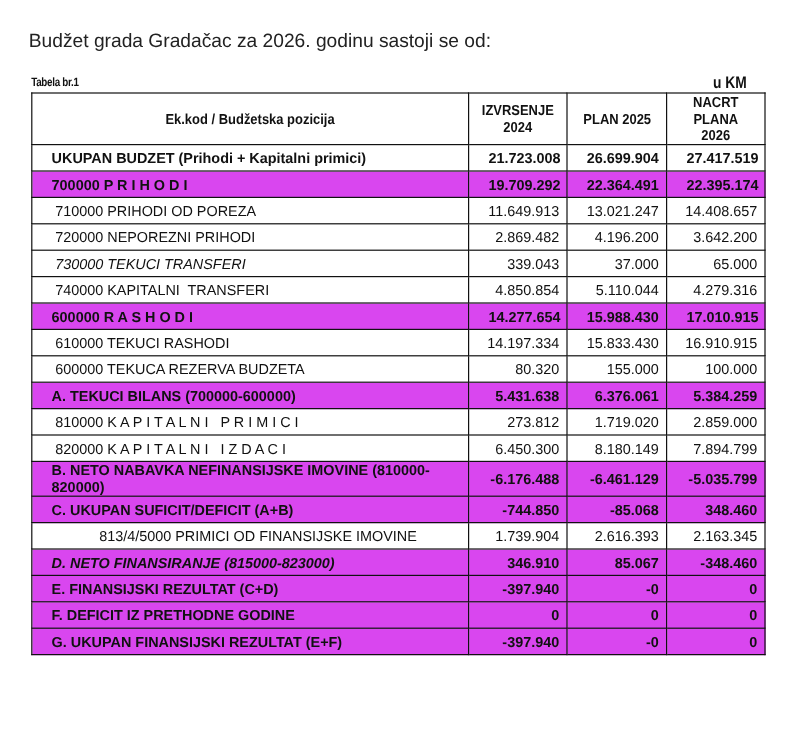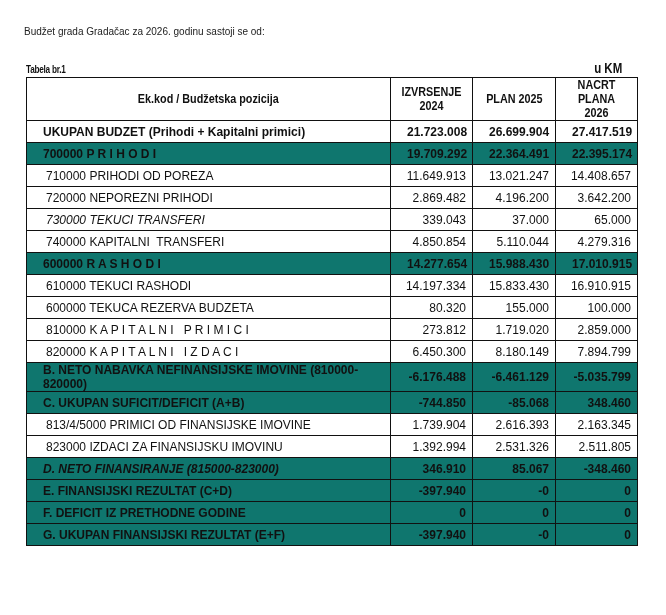--- a/index.html
+++ b/index.html
@@ -12,21 +12,21 @@
       height: 615px;
       position: relative;
       font-family: "Liberation Sans", sans-serif;
       color: #111111;
       overflow: hidden;
     }
     .intro {
       position: absolute;
       left: 24px;
       top: 26px;
-      font-size: 10px;
+      font-size: 16px;
       color: #222;
     }
     .caption-row {
       position: absolute;
       left: 26px;
       top: 60px;
       width: 610px;
       height: 16px;
     }
     .caption-left {
@@ -70,21 +70,21 @@
       height: 40px;
       font-size: 12px;
     }
     .hdr-text {
       display: inline-block;
       transform: scaleX(0.9);
     }
     td.label { text-align: left; }
     td.num { text-align: right; padding-right: 5px; }
     tr.bold td { font-weight: bold; padding-left: 16px; }
-    tr.shaded td { background: #0f766e; }
+    tr.shaded td { background: #d946ef; }
     tr.indent td.label { padding-left: 19px; }
     tr.tall td { height: 28px; }
   </style>
 </head>
 <body>
 
 <div class="intro">Budžet grada Gradačac za 2026. godinu sastoji se od:</div>
 
 <div class="caption-row">
   <span class="caption-left">Tabela br.1</span>
@@ -154,20 +154,26 @@
         <td class="num">14.197.334</td>
         <td class="num">15.833.430</td>
         <td class="num">16.910.915</td>
       </tr>
       <tr class="indent">
         <td class="label" style="white-space: pre-wrap;">600000 TEKUCA REZERVA BUDZETA</td>
         <td class="num">80.320</td>
         <td class="num">155.000</td>
         <td class="num">100.000</td>
       </tr>
+      <tr class="bold shaded">
+        <td class="label" style="white-space: pre-wrap;">A. TEKUCI BILANS (700000-600000)</td>
+        <td class="num">5.431.638</td>
+        <td class="num">6.376.061</td>
+        <td class="num">5.384.259</td>
+      </tr>
       <tr class="indent">
         <td class="label" style="white-space: pre-wrap;">810000 K A P I T A L N I   P R I M I C I</td>
         <td class="num">273.812</td>
         <td class="num">1.719.020</td>
         <td class="num">2.859.000</td>
       </tr>
       <tr class="indent">
         <td class="label" style="white-space: pre-wrap;">820000 K A P I T A L N I   I Z D A C I</td>
         <td class="num">6.450.300</td>
         <td class="num">8.180.149</td>
@@ -179,30 +185,24 @@
         <td class="num">-6.461.129</td>
         <td class="num">-5.035.799</td>
       </tr>
       <tr class="bold shaded">
         <td class="label" style="white-space: pre-wrap;">C. UKUPAN SUFICIT/DEFICIT (A+B)</td>
         <td class="num">-744.850</td>
         <td class="num">-85.068</td>
         <td class="num">348.460</td>
       </tr>
       <tr class="indent">
-        <td class="label" style="white-space: pre-wrap;">813/4/5000 PRIMICI OD FINANSIJSKE IMOVINE</td>
+        <td class="label" style="white-space: pre-wrap; text-align: center;">813/4/5000 PRIMICI OD FINANSIJSKE IMOVINE</td>
         <td class="num">1.739.904</td>
         <td class="num">2.616.393</td>
         <td class="num">2.163.345</td>
-      </tr>
-      <tr class="indent">
-        <td class="label" style="white-space: pre-wrap;">823000 IZDACI ZA FINANSIJSKU IMOVINU</td>
-        <td class="num">1.392.994</td>
-        <td class="num">2.531.326</td>
-        <td class="num">2.511.805</td>
       </tr>
       <tr class="bold shaded">
         <td class="label" style="white-space: pre-wrap; font-style: italic;">D. NETO FINANSIRANJE (815000-823000)</td>
         <td class="num">346.910</td>
         <td class="num">85.067</td>
         <td class="num">-348.460</td>
       </tr>
       <tr class="bold shaded">
         <td class="label" style="white-space: pre-wrap; margin-left: 38px;">E. FINANSIJSKI REZULTAT (C+D)</td>
         <td class="num">-397.940</td>

